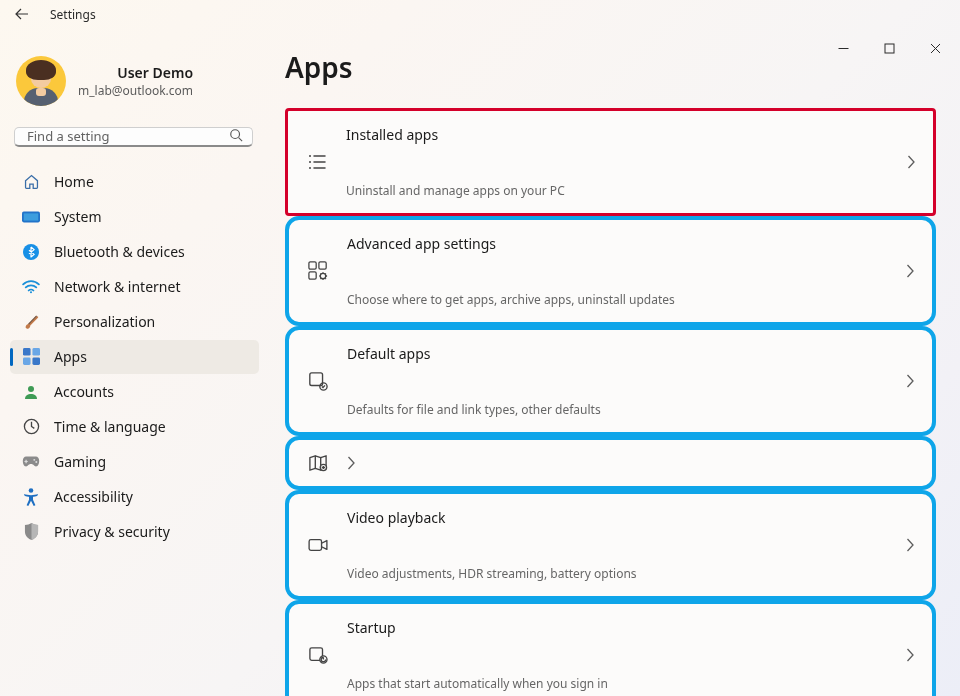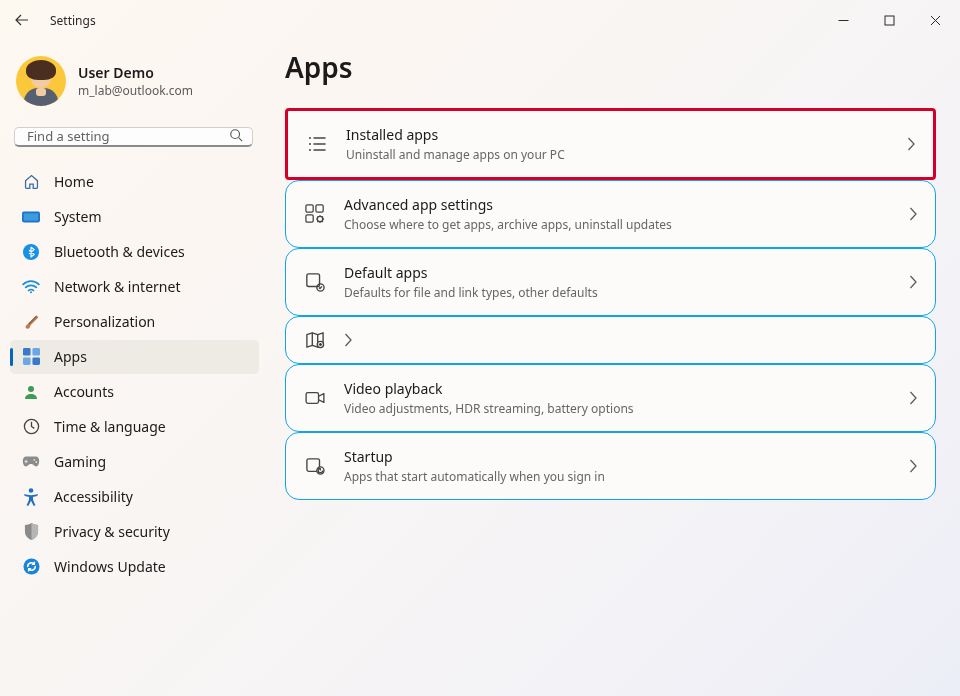--- a/index.html
+++ b/index.html
@@ -3,63 +3,63 @@
 <meta charset="utf-8">
 <style>
   * { box-sizing: border-box; margin: 0; padding: 0; font-family: "Segoe UI", "Segoe UI Variable", system-ui, sans-serif; }
   html, body { width: 960px; height: 696px; overflow: hidden; }
   body {
     background: linear-gradient(135deg, #fdf8f0 0%, #fbf6f2 25%, #f7f5f5 55%, #f2f1f6 80%, #eceef7 100%);
     color: #1b1b1b;
   }
 
   
-  .titlebar { height: 40px; display:flex; align-items:center; padding:0 2px 0 8px; }
+  .titlebar { height: 40px; display:flex; align-items:flex-start; padding:0 2px 0 8px;flex-direction:column; }
   .titlebar-left { display:flex; align-items:center; gap:14px; }
   .back-btn { width:28px; height:28px; display:flex; align-items:center; justify-content:center; border-radius:4px; color:#333; }
   .title-caption { font-size:12px; color:#2b2b2b; }
   .titlebar-right { margin-left:auto; display:flex; }
   .win-btn { width:46px; height:40px; display:flex; align-items:center; justify-content:center; color:#2b2b2b; }
 
   
   .frame { display:flex; height: calc(100% - 40px); }
 
   .sidebar { width: 265px; padding: 12px 6px 6px 10px; }
 
   .user-block { display:flex; align-items:center; gap:12px; padding: 4px 6px 18px 6px; }
   .avatar { width:50px; height:50px; border-radius:50%; background:#fbc83b; position:relative; overflow:hidden; flex:0 0 50px; }
   .avatar .hair { position:absolute; top:4px; left:10px; width:30px; height:20px; background:#4a2f21; border-radius:50% 50% 40% 40%; }
   .avatar .face { position:absolute; top:14px; left:15px; width:20px; height:18px; background:#f3cba0; border-radius:50%; }
   .avatar .body { position:absolute; bottom:-4px; left:8px; width:34px; height:22px; background:#566071; border-radius:14px 14px 0 0; }
   .avatar .neck { position:absolute; bottom:10px; left:20px; width:10px; height:8px; background:#f3cba0; border-radius:3px; }
-  .user-name { font-size:14px; font-weight:600; color:#1b1b1b; }
+  .user-name { font-size:14px; font-weight:600; color:#1b1b1b;text-align:right; }
   .user-email { font-size:12px; color:#5b5b5b; }
 
   .search-wrap { margin: 0 6px 18px 4px; position:relative; }
   .search-input { width:100%; height:20px; border:1px solid #cfcfcf; border-bottom:2px solid #8a8a8a; border-radius:5px; padding:0 36px 0 12px; font-size:13px; background:#fdfdfd; outline:none; color:#333;}
   .search-input::placeholder{ color:#636363; }
   .search-icon { position:absolute; right:10px; top:50%; transform:translateY(-50%); color:#555; }
 
   .nav { display:flex; flex-direction:column; gap:1px; }
   .nav-item { display:flex; align-items:center; gap:14px; height:34px; padding:0 8px 0 12px; border-radius:5px; font-size:14px; color:#1b1b1b; position:relative; }
   .nav-item .ic { width:18px; display:flex; justify-content:center; align-items:center; }
   .nav-item.active { background:#eeeae4; }
   .nav-item.active::before { content:""; position:absolute; left:0; top:8px; bottom:8px; width:3px; background:#0067c0; border-radius:2px; }
 
   
   .main { flex:1; padding: 8px 24px 10px 20px; overflow:auto; }
   .page-title { font-size:28px; font-weight:600; margin-bottom: 22px; }
 
   .card-list { display:flex; flex-direction:column; }
-  .card { display:flex; align-items:center; gap:18px; padding: 14px 18px 14px 18px; background:#fcfbfa; border:1px solid #0ea5e9; border-radius:14px; }
+  .card { display:flex; align-items:center; gap:18px; padding: 14px 18px 14px 18px; background:#fcfbfa; border:4px solid #0ea5e9; border-radius:14px; }
   .card.highlight { border:3px solid #d4002a; border-radius:4px; }
   .card .ic { width:22px; flex:0 0 22px; color:#333; display:flex; align-items:center; justify-content:center;}
   .card .txt { flex:1; display:flex; flex-direction:column; gap:2px; }
   .card-title { font-size:14px; color:#1b1b1b; }
-  .card-desc { font-size:12px; color:#666; }
+  .card-desc { font-size:12px; color:#666;margin-top:36px; }
   .chev { color:#5c5c5c; }
 
   svg { display:block; }
 </style>
 </head>
 <body>
 
 <div class="titlebar">
   <div class="titlebar-left">
     <div class="back-btn">
@@ -210,30 +210,20 @@
       </div>
       <div class="nav-item">
         <span class="ic">
             <svg width="15" height="17" viewBox="0 0 16 18" fill="#8a8a8a">
               <path d="M8 0c2 1.4 4.4 2 7 2v7c0 5-4 8-7 9-3-1-7-4-7-9V2c2.6 0 5-.6 7-2Z"></path>
               <path d="M8 0c2 1.4 4.4 2 7 2v7c0 5-4 8-7 9V0Z" fill="#b6b6b6"></path>
             </svg>
           </span>
         <span>Privacy &amp; security</span>
       </div>
-      <div class="nav-item">
-        <span class="ic">
-            <svg width="17" height="17" viewBox="0 0 18 18">
-              <circle cx="9" cy="9" r="8.5" fill="#1a84d6"></circle>
-              <path d="M5 9a4 4 0 0 1 7-2.6M13 9a4 4 0 0 1-7 2.6" fill="none" stroke="#fff" stroke-width="1.6" stroke-linecap="round"></path>
-              <path d="M12 4.5v2h-2M6 13.5v-2h2" fill="none" stroke="#fff" stroke-width="1.6" stroke-linecap="round" stroke-linejoin="round"></path>
-            </svg>
-          </span>
-        <span>Windows Update</span>
-      </div>
     </nav>
   </aside>
 
   <main class="main">
     <h1 class="page-title">Apps</h1>
 
     <div class="card-list">
 
       <div class="card highlight">
         <span class="ic">

